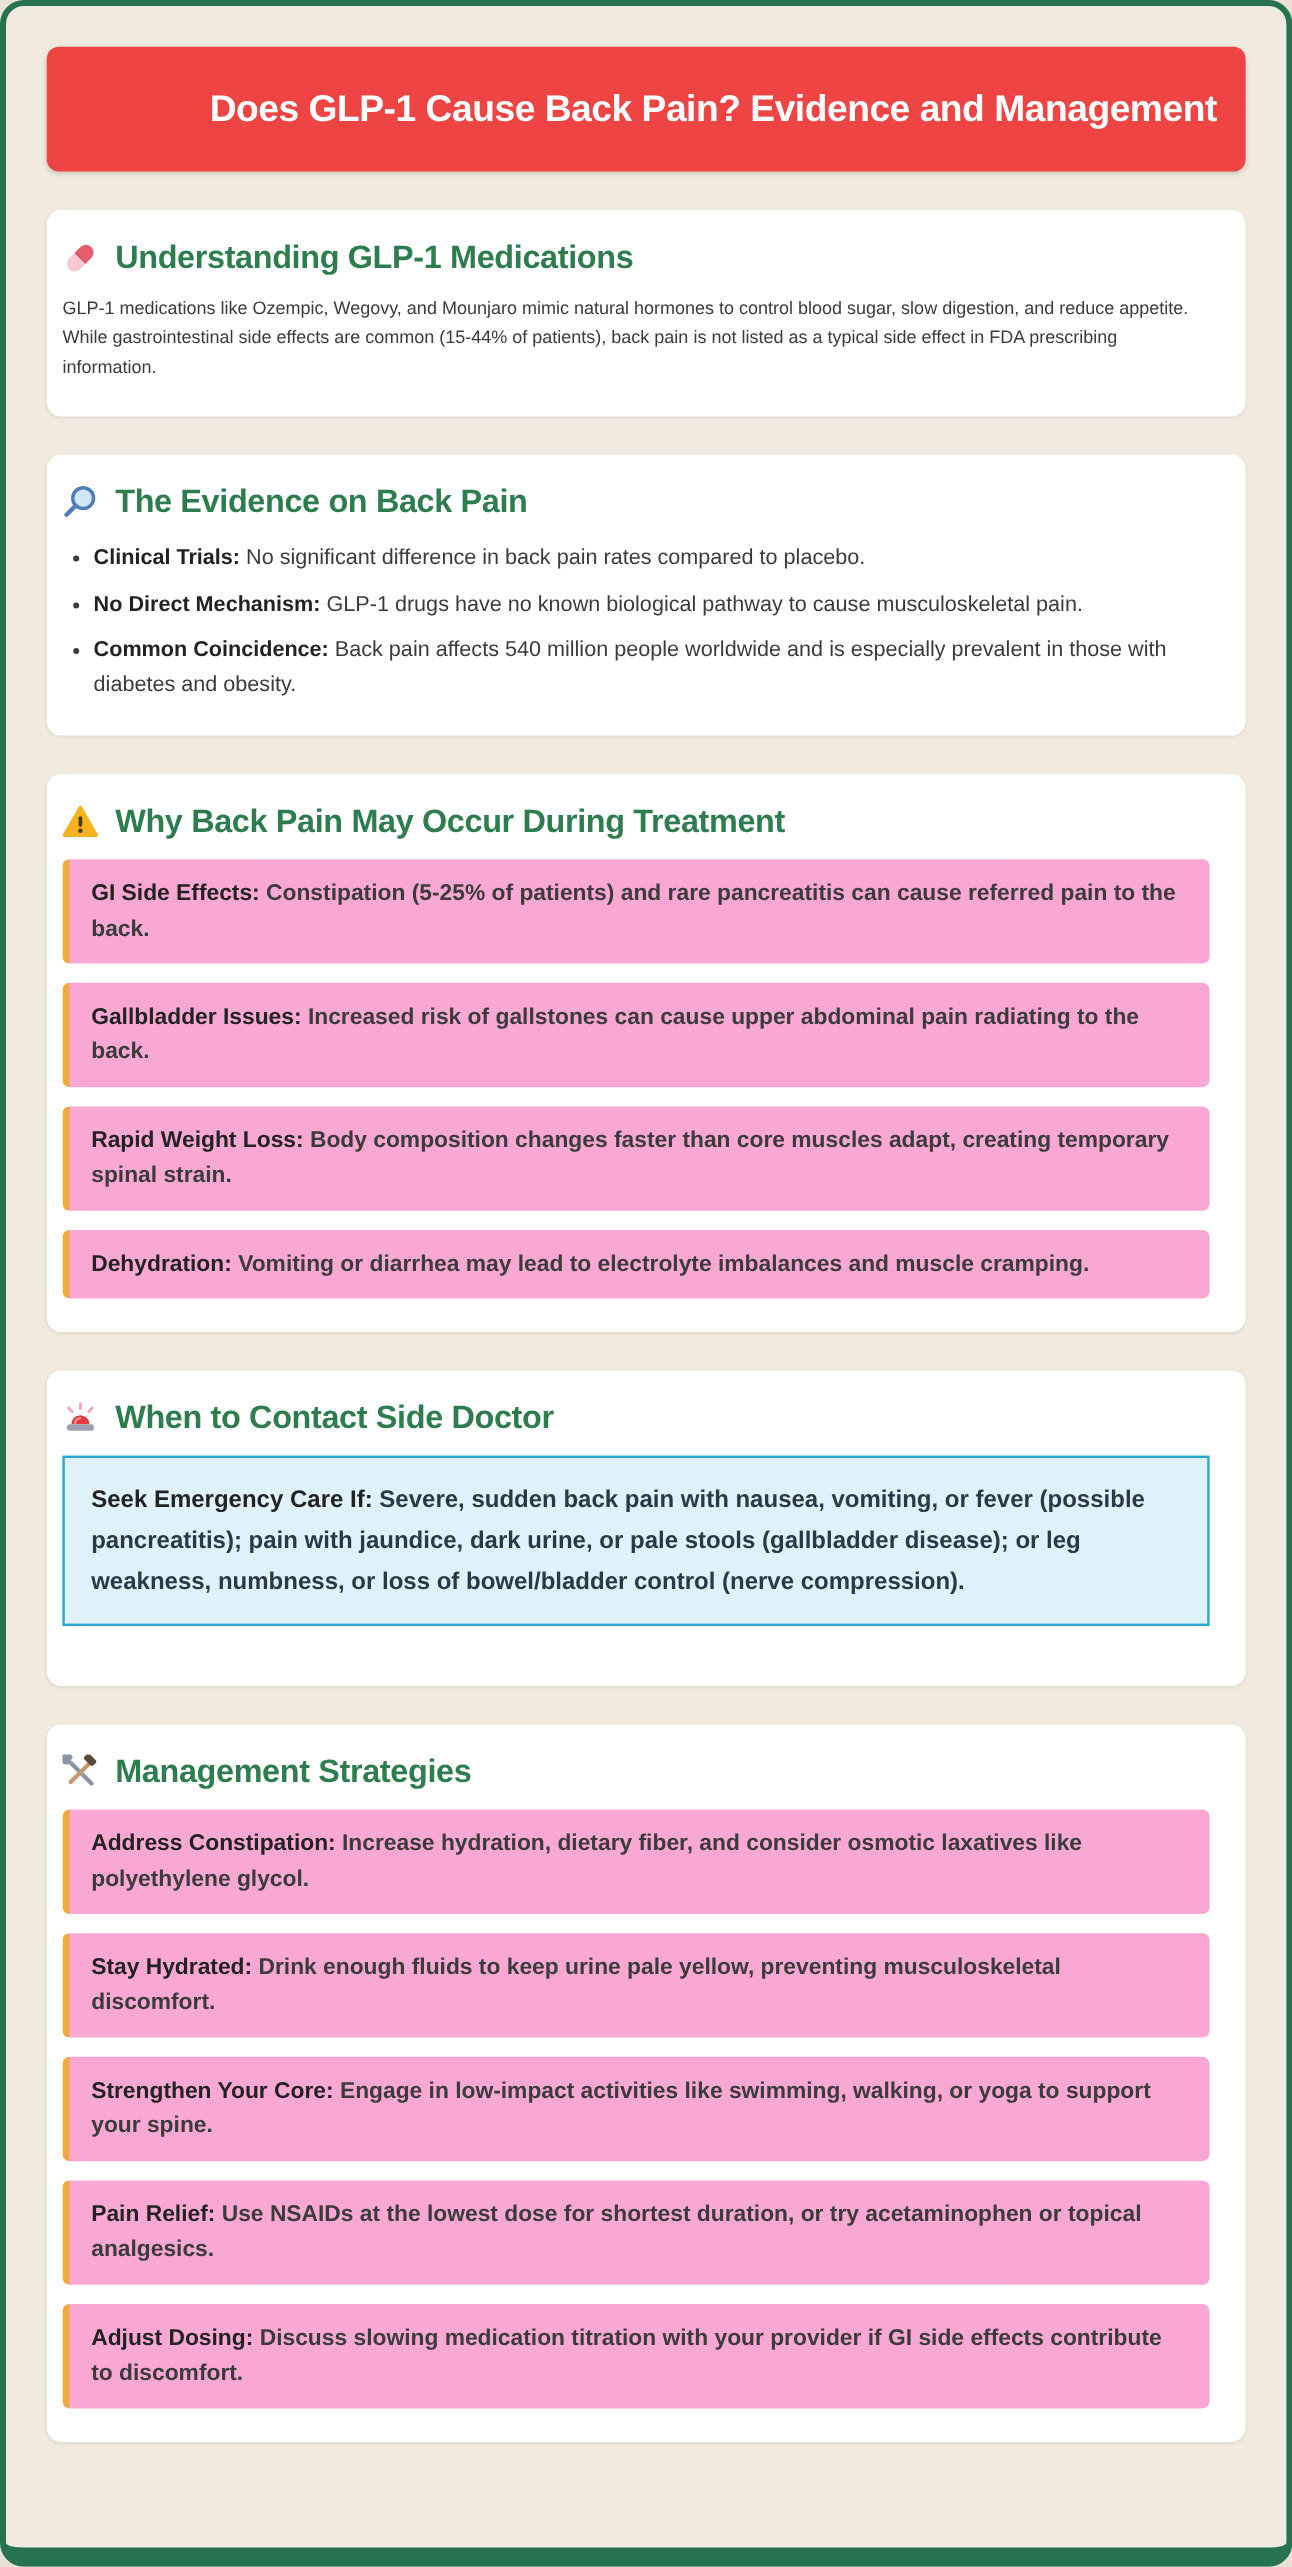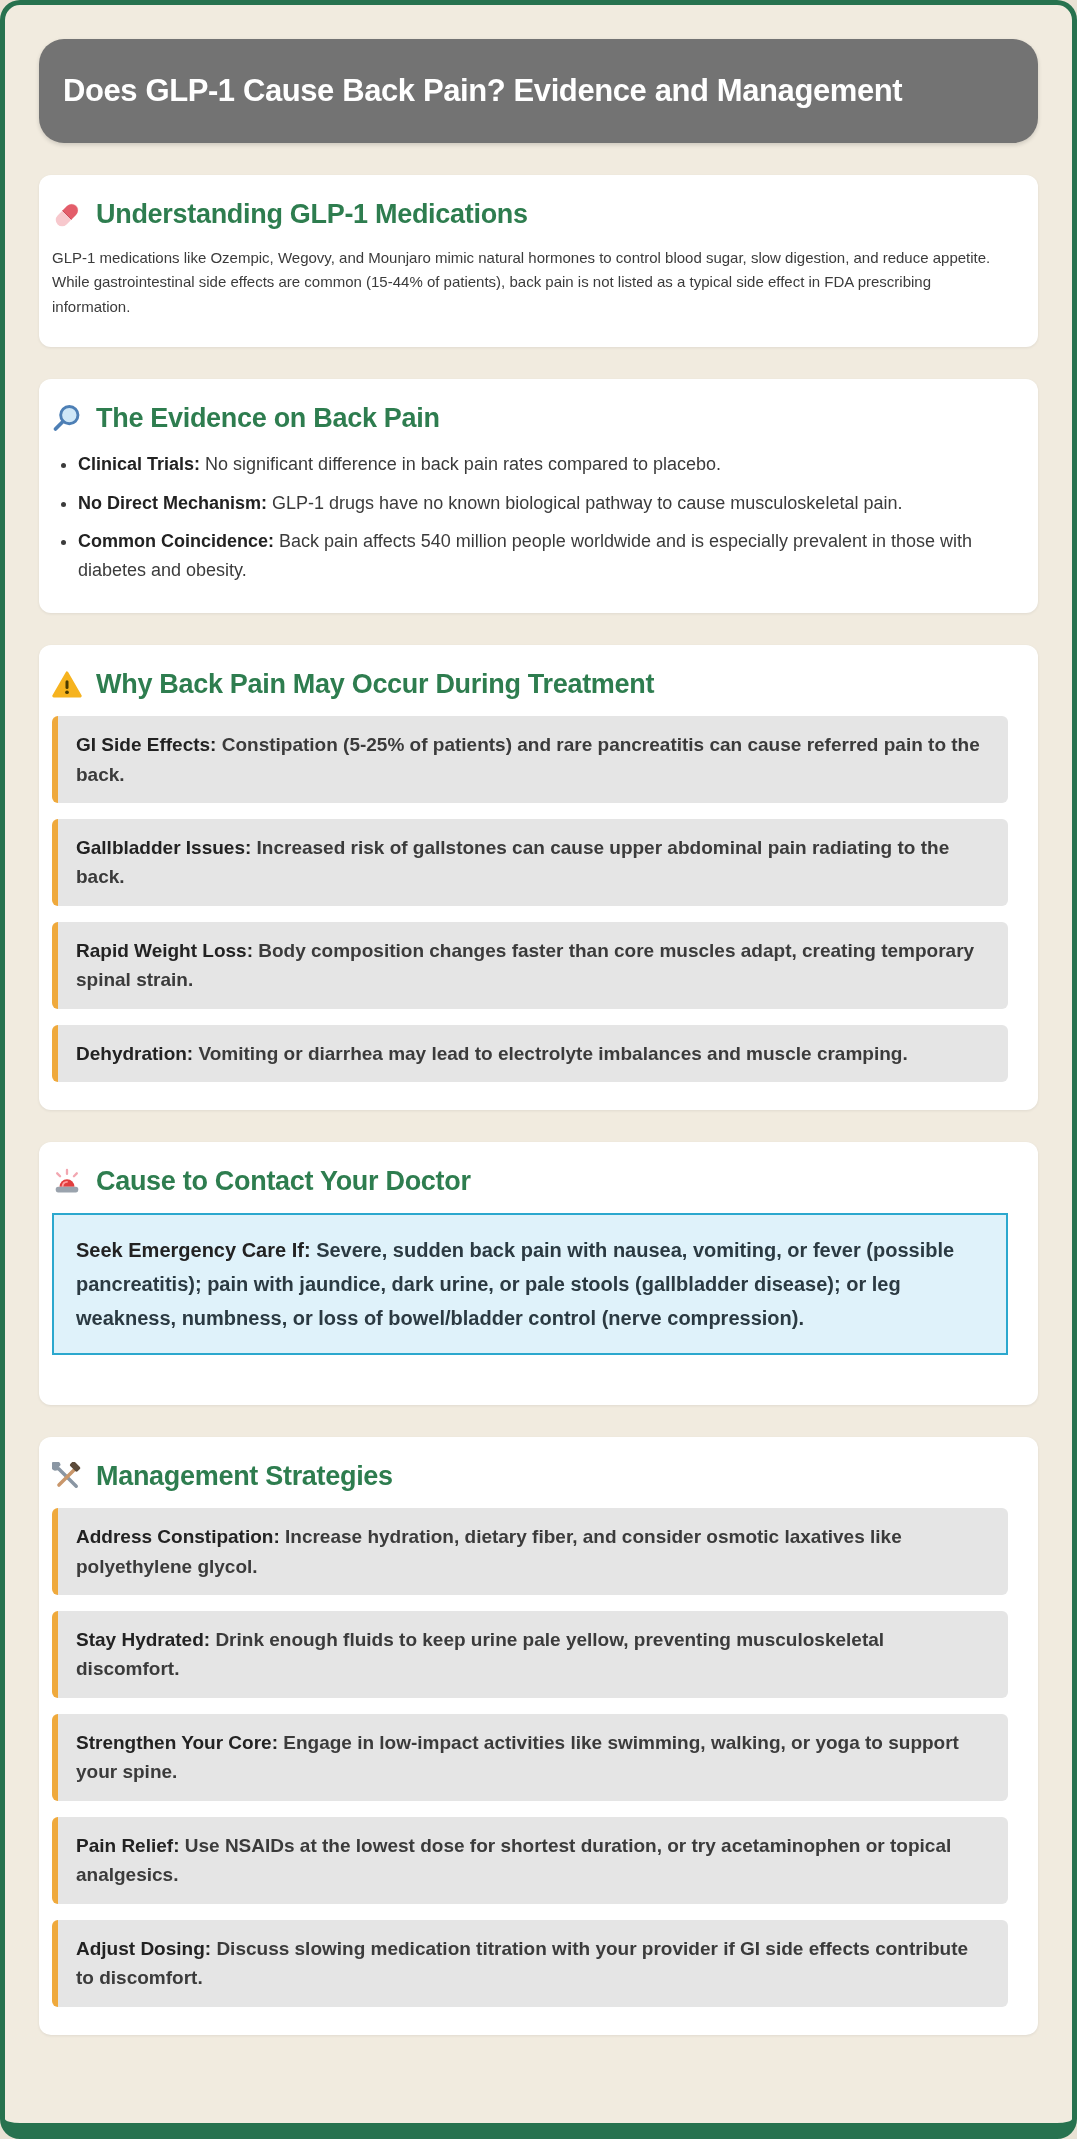--- a/index.html
+++ b/index.html
@@ -15,24 +15,24 @@
     border-bottom-width: 16px;
     border-radius: 20px;
     padding: 34px 34px 0 34px;
     position: relative;
     overflow: hidden;
     display: flex;
     flex-direction: column;
   }
 
   .header {
-    background: #737373;
-    border-radius: 25px;
+    background: #ef4444;
+    border-radius: 10px;
     padding: 34px 24px;
-    text-align: left;
+    text-align: right;
     box-shadow: 0 2px 4px rgba(0,0,0,0.15);
   }
   .header h1 {
     margin: 0;
     color: #ffffff;
     font-size: 31px;
     font-weight: 800;
     letter-spacing: -0.4px;
   }
 
@@ -68,21 +68,21 @@
     margin: 0;
     padding-left: 26px;
     font-size: 18px;
     line-height: 1.6;
     color: #3B3B3B;
   }
   ul.evidence-list li { margin-bottom: 10px; }
   ul.evidence-list li:last-child { margin-bottom: 0; }
 
   .highlight {
-    background: #e5e5e5;
+    background: #f9a8d4;
     border-left: 6px solid #EFA93C;
     border-radius: 6px;
     padding: 14px 18px;
     margin-top: 16px;
     font-size: 19px;
     line-height: 1.55;
     color: #3B3B3B;
     font-weight: 600;
   }
   .highlight:first-of-type { margin-top: 0; }
@@ -179,21 +179,21 @@
       <span class="icon">
         <svg viewBox="0 0 26 26">
             <line x1="13" y1="2.5" x2="13" y2="6" stroke="#F2A7B1" stroke-width="2" stroke-linecap="round"></line>
             <line x1="4.5" y1="5.5" x2="7" y2="8" stroke="#F2A7B1" stroke-width="2" stroke-linecap="round"></line>
             <line x1="21.5" y1="5.5" x2="19" y2="8" stroke="#F2A7B1" stroke-width="2" stroke-linecap="round"></line>
             <path d="M6.5 17.2 a6.5 6.5 0 0 1 13 0 z" fill="#E23D3D"></path>
             <path d="M9.2 16.5 a4 4 0 0 1 3.8 -3.6" stroke="#FF9D9D" stroke-width="1.6" fill="none" stroke-linecap="round"></path>
             <rect x="3.2" y="17.2" width="19.6" height="4.8" rx="2.2" fill="#9AA3AD"></rect>
           </svg>
       </span>
-      <span>Cause to Contact Your Doctor</span>
+      <span>When to Contact Side Doctor</span>
     </h2>
     <div class="emergency"><strong>Seek Emergency Care If:</strong> <span>Severe, sudden back pain with nausea, vomiting, or fever (possible pancreatitis); pain with jaundice, dark urine, or pale stools (gallbladder disease); or leg weakness, numbness, or loss of bowel/bladder control (nerve compression).</span></div>
   </section>
 
   <section class="card">
     <h2>
       <span class="icon">
         <svg viewBox="0 0 26 26">
             <line x1="6" y1="6" x2="21" y2="21" stroke="#8A96A3" stroke-width="3" stroke-linecap="round"></line>
             <path d="M2.5 7.5 a4.2 4.2 0 1 1 5 -5 l-2 2.2 2 2z" fill="#8A96A3"></path>

